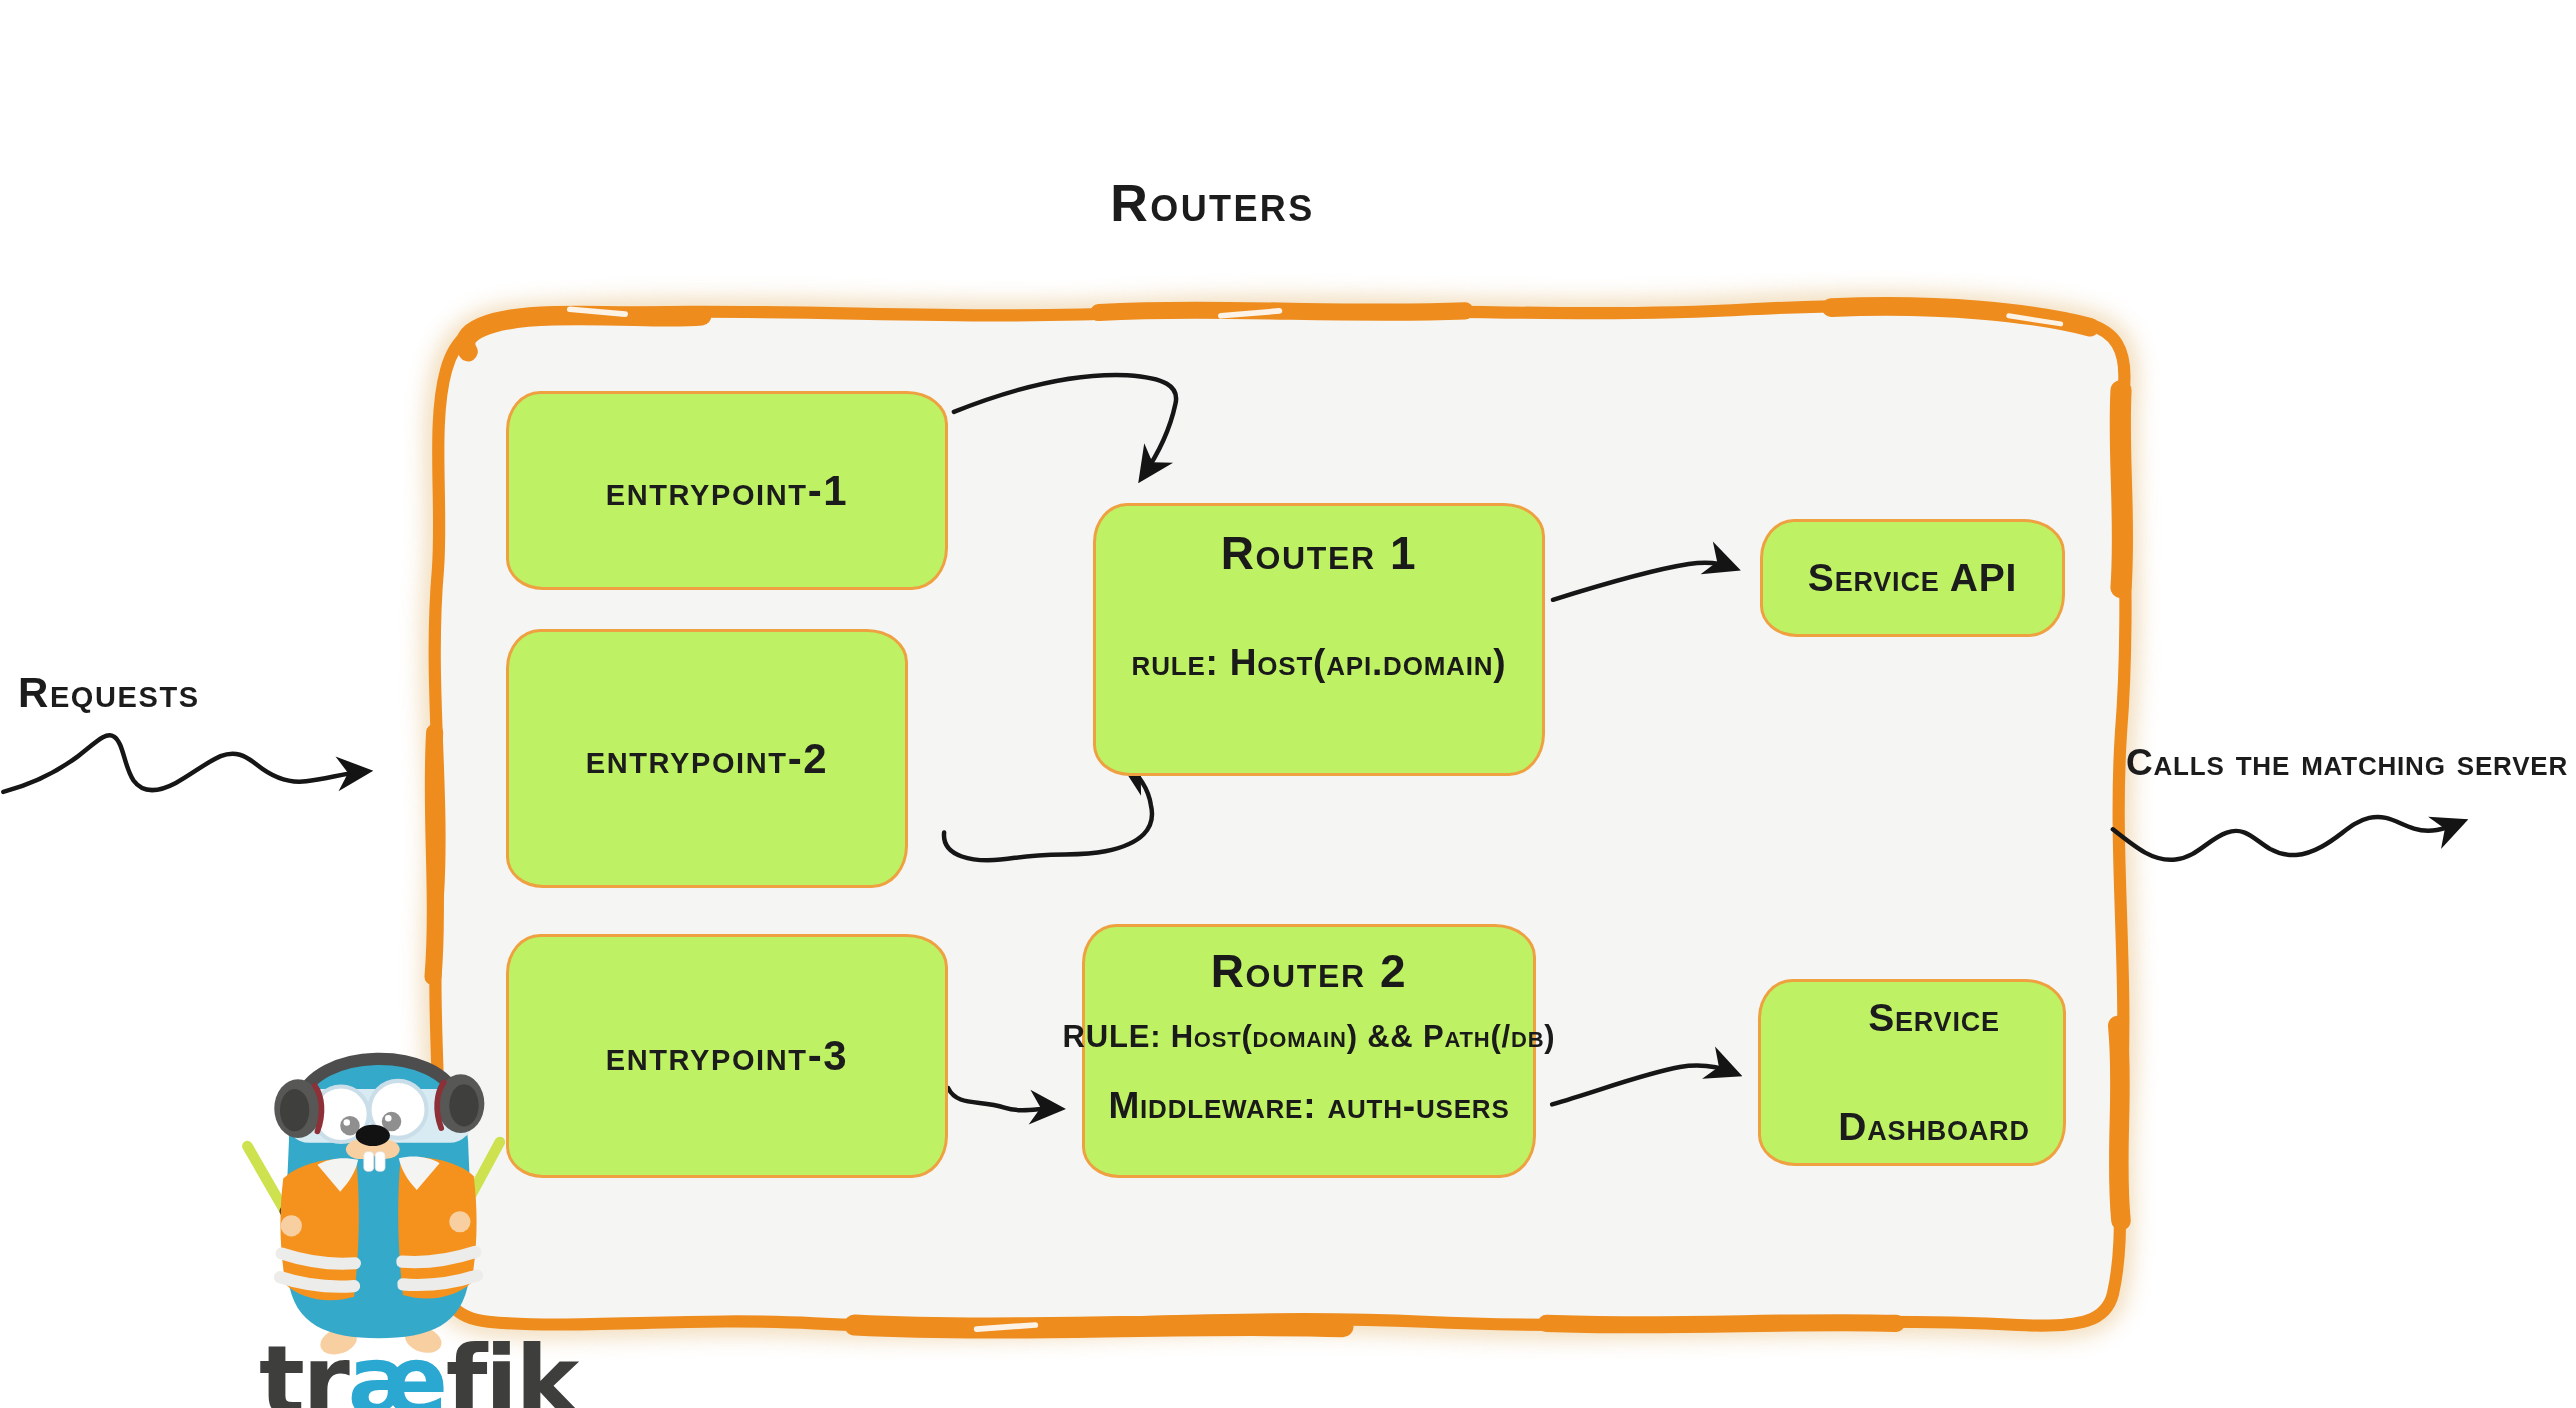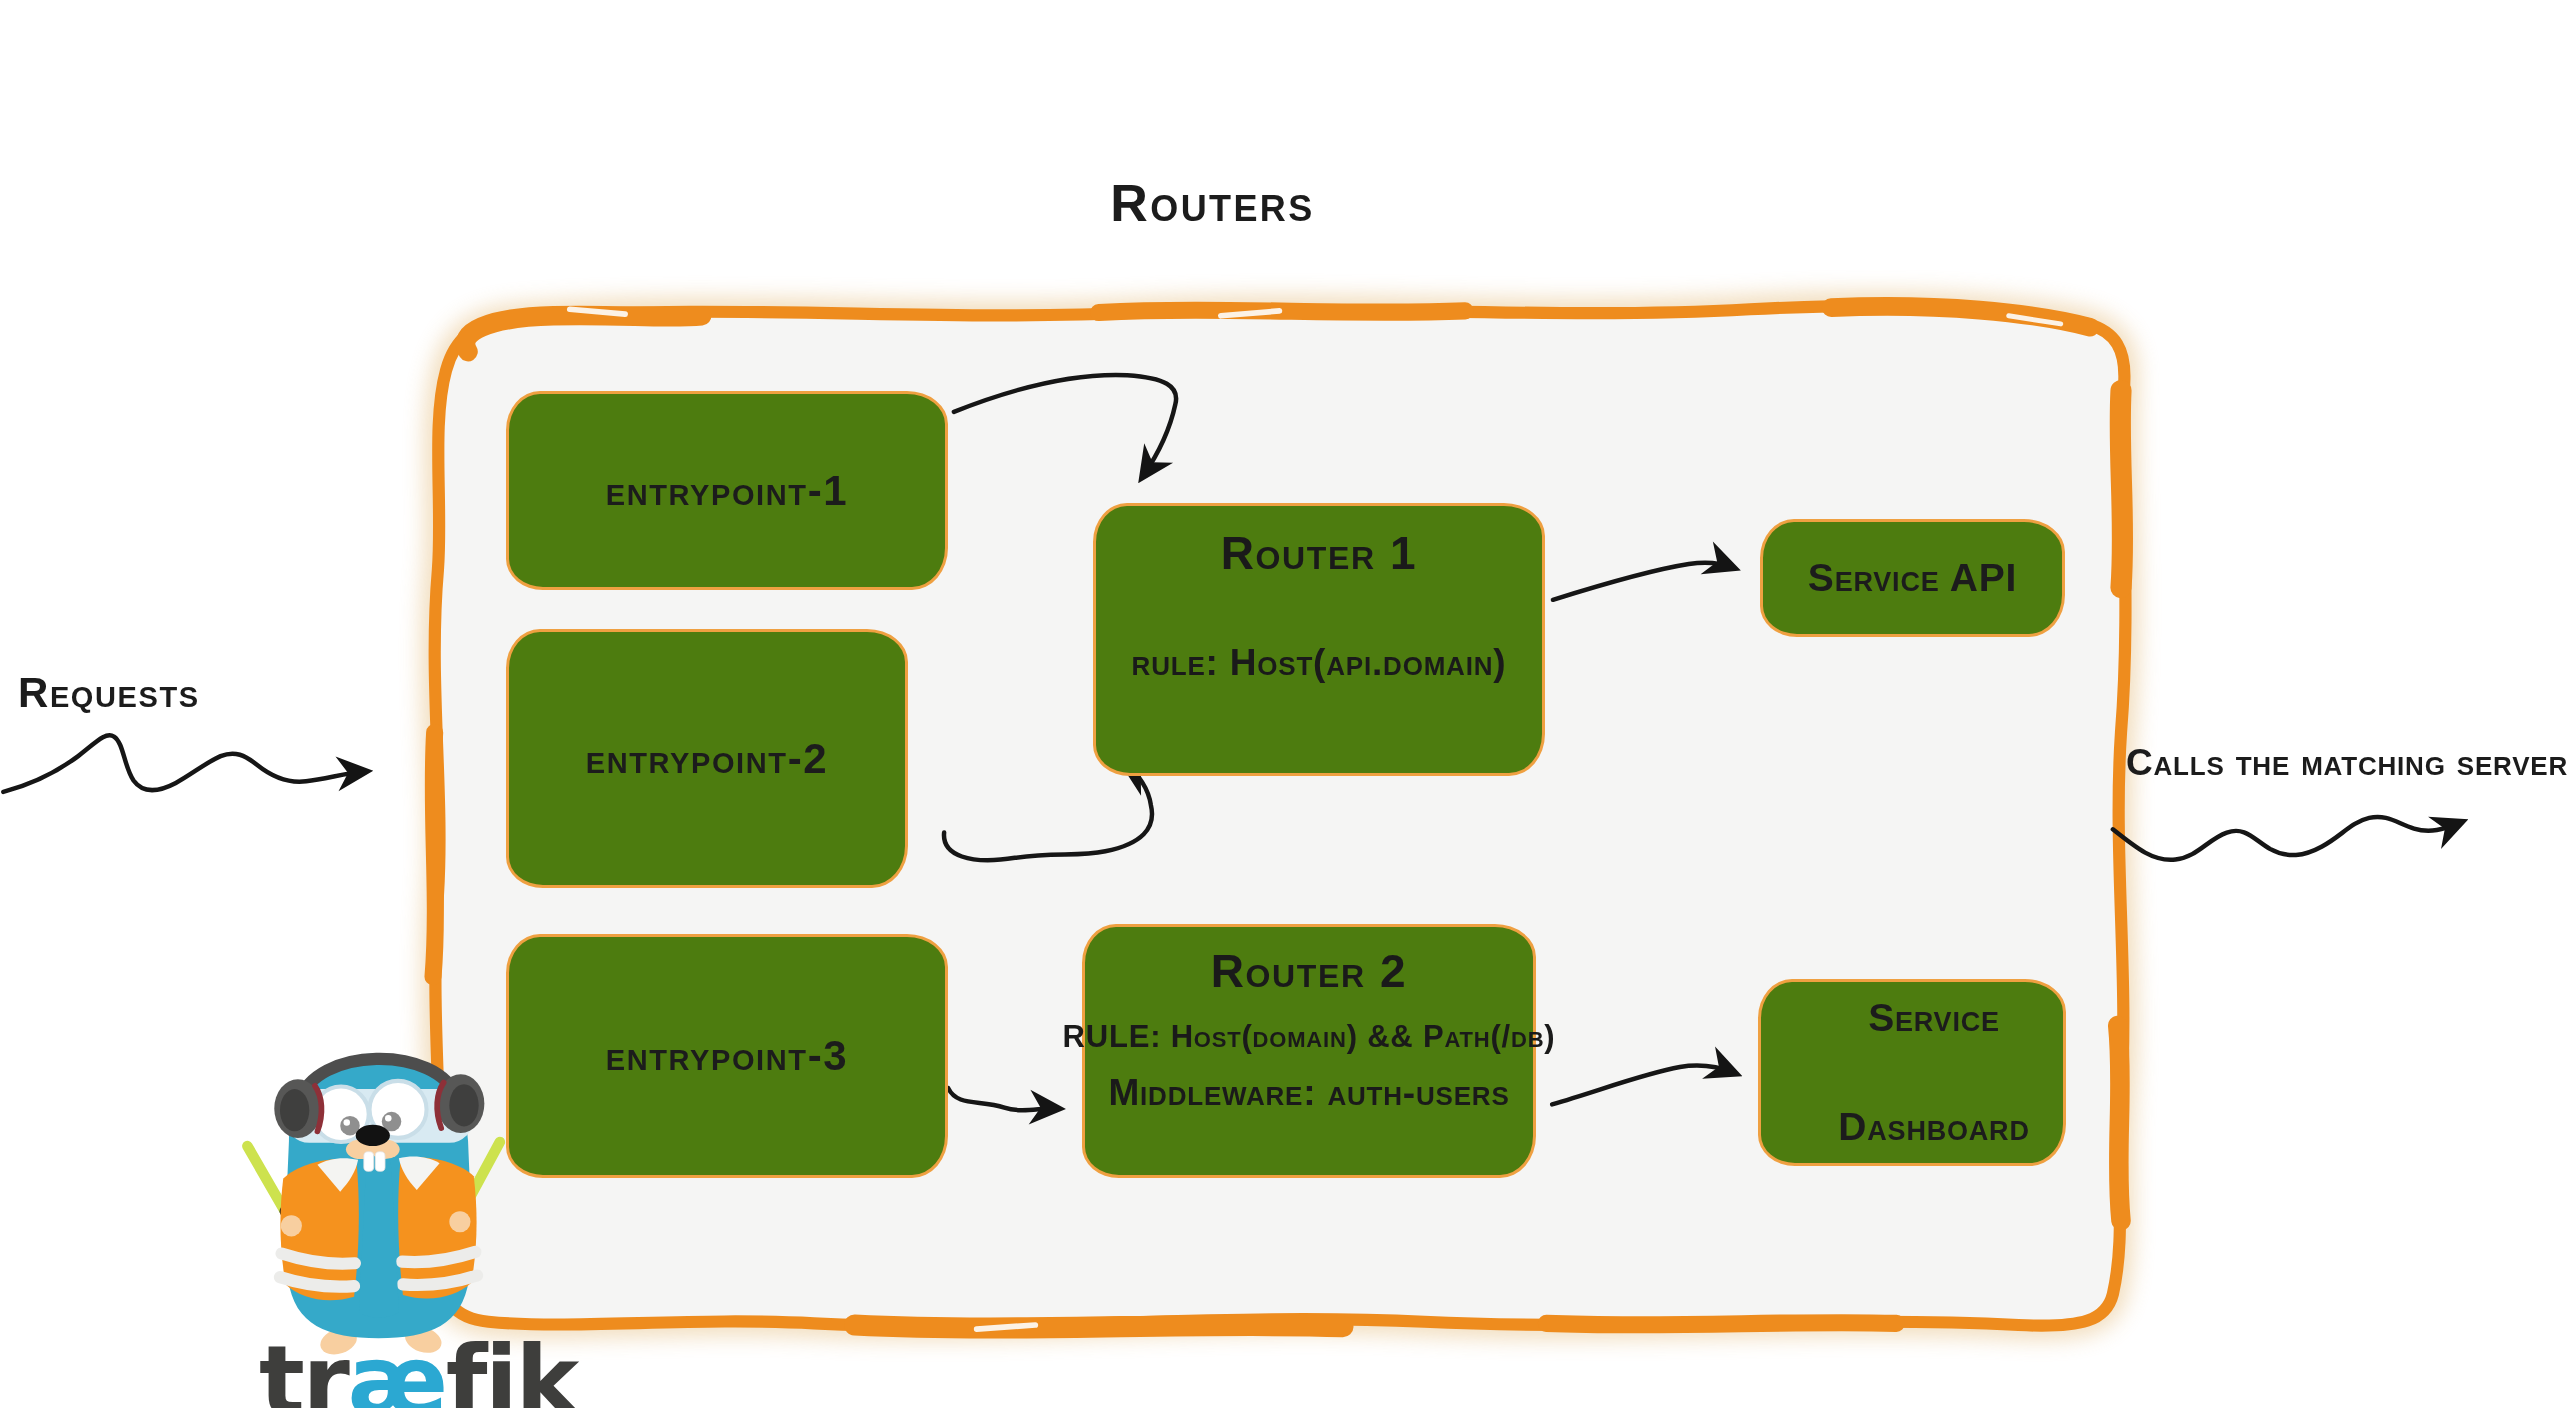--- a/index.html
+++ b/index.html
@@ -7,21 +7,21 @@
     position:relative;width:2576px;height:1408px;overflow:hidden;
     background:#ffffff;font-family:"Liberation Sans",sans-serif;color:#1a1a1a;
   }
   .layer{position:absolute;left:0;top:0;width:2576px;height:1408px;}
   .sc{font-variant:small-caps;font-variant-caps:small-caps;}
   .txt{position:absolute;font-weight:700;color:#1c1c1c;white-space:nowrap;}
 
   .title{left:419px;top:173px;width:1587px;text-align:center;font-size:52px;letter-spacing:2.4px;}
 
   .box{
-    position:absolute;background:#4d7c0f;border:3.3px solid #efa041;
+    position:absolute;background:#bef264;border:3.3px solid #efa041;
     border-radius:34px 41px 36px 37px / 39px 33px 42px 31px;
     display:flex;flex-direction:column;align-items:center;justify-content:center;
     box-sizing:border-box;
   }
   .box .lbl{font-weight:700;color:#1c1c1c;letter-spacing:1.6px;white-space:nowrap;}
 
   .ep .lbl{font-size:42px;}
 
   .router{justify-content:flex-start;}
   .r-name{font-size:46px;font-weight:700;letter-spacing:1.6px;line-height:1.05;}
@@ -107,21 +107,21 @@
     <span class="lbl sc">entrypoint-3</span>
   </div>
 
   <div class="box router" style="left:1093px;top:503px;width:452px;height:273px">
     <div class="r-name sc" style="margin-top:23px">Router 1</div>
     <div class="r-line sc" style="margin-top:67px;font-size:37px">rule: Host(api.domain)</div>
   </div>
   <div class="box router" style="left:1082px;top:924px;width:454px;height:254px">
     <div class="r-name sc" style="margin-top:19.5px">Router 2</div>
     <div class="r-line sc" style="margin-top:26px;font-size:31px">RULE: Host(domain) &amp;&amp; Path(/db)</div>
-    <div class="r-line sc" style="margin-top:21px;font-size:37px">Middleware: auth-users</div>
+    <div class="r-line sc" style="margin-top:34px;font-size:37px">Middleware: auth-users</div>
   </div>
 
   <div class="box svc" style="left:1760px;top:519px;width:305px;height:118px">
     <span class="lbl sc">Service API</span>
   </div>
   <div class="box svc svc-dash" style="left:1758px;top:979px;width:308px;height:187px">
     <span class="lbl sc">Service</span>
     <span class="lbl sc">Dashboard</span>
   </div>
 

